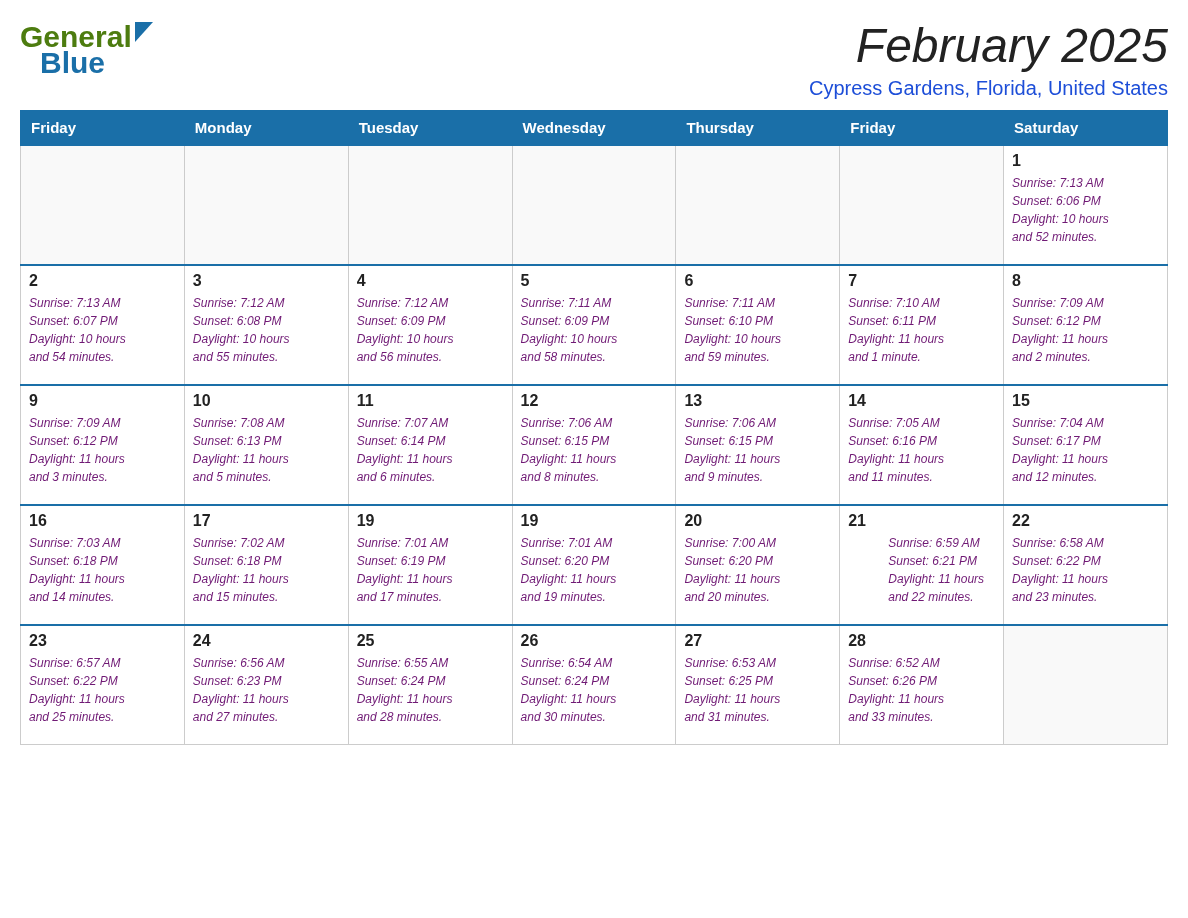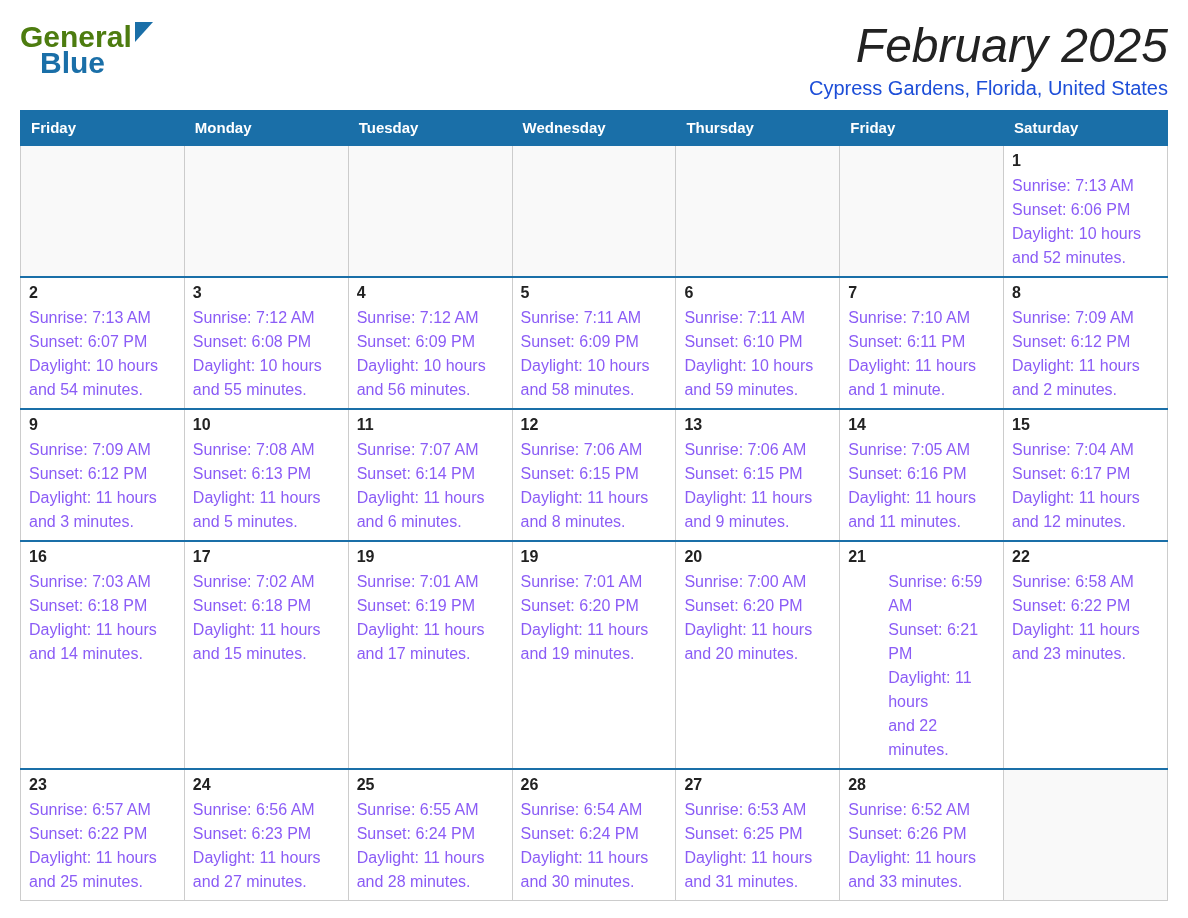--- a/index.html
+++ b/index.html
@@ -64,23 +64,24 @@
       border-top: 2px solid #1a6fa8;
     }
     .day-number {
       font-size: 16px;
       font-weight: bold;
       color: #222;
       display: block;
       margin-bottom: 4px;
     }
     .day-info {
-      font-size: 16px;
-      color: #8b5cf6;
+      font-size: 12px;
+      color: #701a75;
       line-height: 1.5;
+      font-style: italic;
     }
     .empty-cell {
       background: #f9f9f9;
     }
     
     .logo-icon {
       display: inline-flex;
       align-items: center;
     }
     .logo-text-general {

